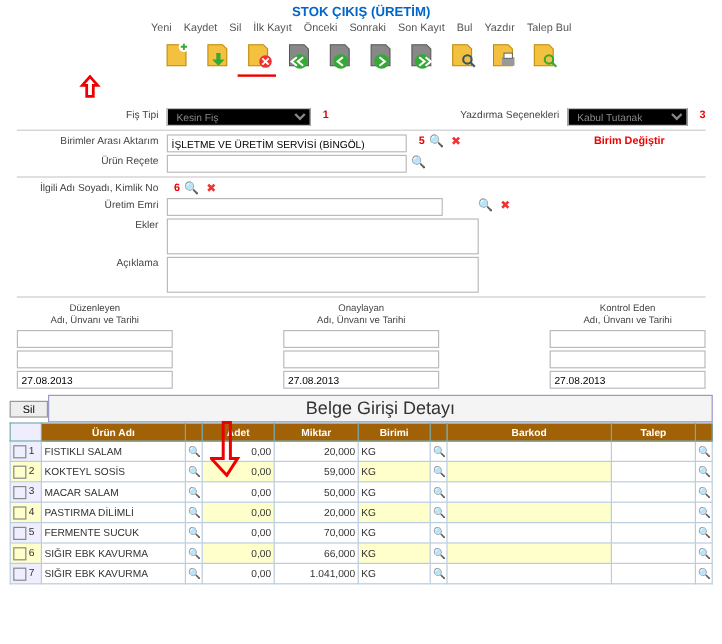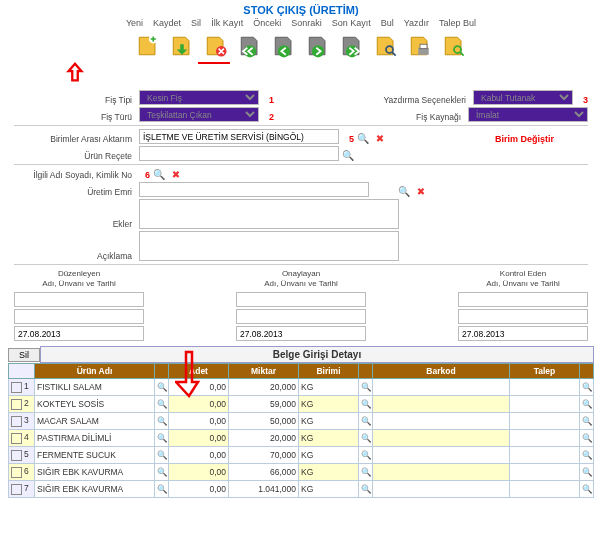--- a/index.html
+++ b/index.html
@@ -7,41 +7,41 @@
 .title{color:#0066cc;font-weight:bold;font-size:11px;text-align:center;padding:4px 0 2px}
 .menubar{display:flex;justify-content:center;gap:10px;font-size:9px;color:#555}
 .menubar span{cursor:pointer}
 .toolbar{display:flex;justify-content:center;gap:6px;margin:4px 0 2px}
 .tbtn{width:28px;height:28px;position:relative}
 .tbtn svg{width:28px;height:28px}
 .redline{width:32px;height:2px;background:#e00;margin:0 auto}
 .uparrow{text-align:center;margin:-2px 0 4px 0}
 .uparrow svg{width:22px;height:22px}
 .form{padding:0 14px}
-.row{display:flex;align-items:flex-end;margin:2px 0;gap:4px}
+.row{display:flex;align-items:flex-start;margin:2px 0;gap:4px}
 .lbl{width:118px;text-align:right;color:#444;font-size:8.5px;padding-right:3px}
 .lbl2{width:90px;text-align:right;color:#444;font-size:8.5px;padding-right:3px}
 input,select,textarea{font-family:inherit;font-size:8.5px;border:1px solid #bbb;background:#fff;padding:1px 3px;box-sizing:border-box;height:15px}
-select{background:#4c1d95;color:#888}
+select{background:#000000;color:#888}
 textarea{height:30px;resize:none}
 .red{color:#e00;font-weight:bold}
 .mag,.xbtn{width:12px;height:12px;display:inline-flex;align-items:center;justify-content:center;font-size:10px;cursor:pointer}
 .mag{color:#2a7}
 .xbtn{color:#e33}
 hr{border:none;border-top:1px solid #ccc;margin:3px 0}
 .sigs{display:flex;gap:6px;justify-content:space-between;margin:4px 0}
 .sig{width:130px;text-align:center}
 .sig .hd{font-size:8px;color:#444;line-height:10px;margin-bottom:2px}
 .sig input{width:100%;margin:1px 0}
 .downarrow{position:absolute;left:175px;top:350px;pointer-events:none}
 .downarrow svg{width:28px;height:48px}
 .delbtn{border:1px solid #999;background:#eee;padding:1px 10px;font-size:9px;cursor:pointer}
 .gridwrap{margin:2px 8px 0}
 .gridtitlebar{display:flex;align-items:center}
-.gridtitle{flex:1;text-align:center;font-weight:bold;font-size:10px;border:1px solid #99c;background:#f4f4f4;padding:2px}
+.gridtitle{flex:1;text-align:center;font-weight:normal;font-size:15px;border:1px solid #99c;background:#f4f4f4;padding:2px}
 table{border-collapse:collapse;width:100%;table-layout:fixed}
 th{background:#a16207;color:#fff;font-weight:bold;font-size:8.5px;border:1px solid #7aa;padding:2px;text-align:center}
 th.first{background:#eef}
 td{border:1px solid #bcd;padding:1px 2px;font-size:8.5px;height:14px;overflow:hidden;white-space:nowrap}
 td.num{text-align:right}
 td.chk{text-align:left;background:#eef}
 td.yel{background:#ffffcc}
 td.mag-cell{text-align:center;cursor:pointer;color:#2a7}
 .chkbox{width:9px;height:9px;border:1px solid #888;display:inline-block;vertical-align:middle;margin-right:2px}
 .rn{color:#e00;font-weight:bold;font-size:9px}
@@ -126,28 +126,20 @@
 <div class="form">
   <div class="row">
     <span class="lbl">Fiş Tipi</span>
     <select style="width:120px"><option>Kesin Fiş</option></select>
     <span class="rn" style="margin-left:6px">1</span>
     <span style="flex:1"></span>
     <span class="lbl2">Yazdırma Seçenekleri</span>
     <select style="width:100px"><option>Kabul Tutanak</option></select>
     <span class="rn" style="margin-left:6px">3</span>
   </div>
-  <div class="row">
-    <span class="lbl">Fiş Türü</span>
-    <select style="width:120px"><option>Teşkilattan Çıkan</option></select>
-    <span class="rn" style="margin-left:6px">2</span>
-    <span style="flex:1"></span>
-    <span class="lbl2">Fiş Kaynağı</span>
-    <select style="width:120px"><option>İmalat</option></select>
-  </div>
   <hr>
   <div class="row">
     <span class="lbl">Birimler Arası Aktarım</span>
     <input style="width: 200px;" value="İŞLETME VE ÜRETİM SERVİSİ (BİNGÖL)">
     <span class="rn" style="margin-left:6px">5</span>
     <span class="mag">🔍</span>
     <span class="xbtn">✖</span>
     <span style="flex:1"></span>
     <span class="red">Birim Değiştir</span>
     <span style="width:30px"></span>

